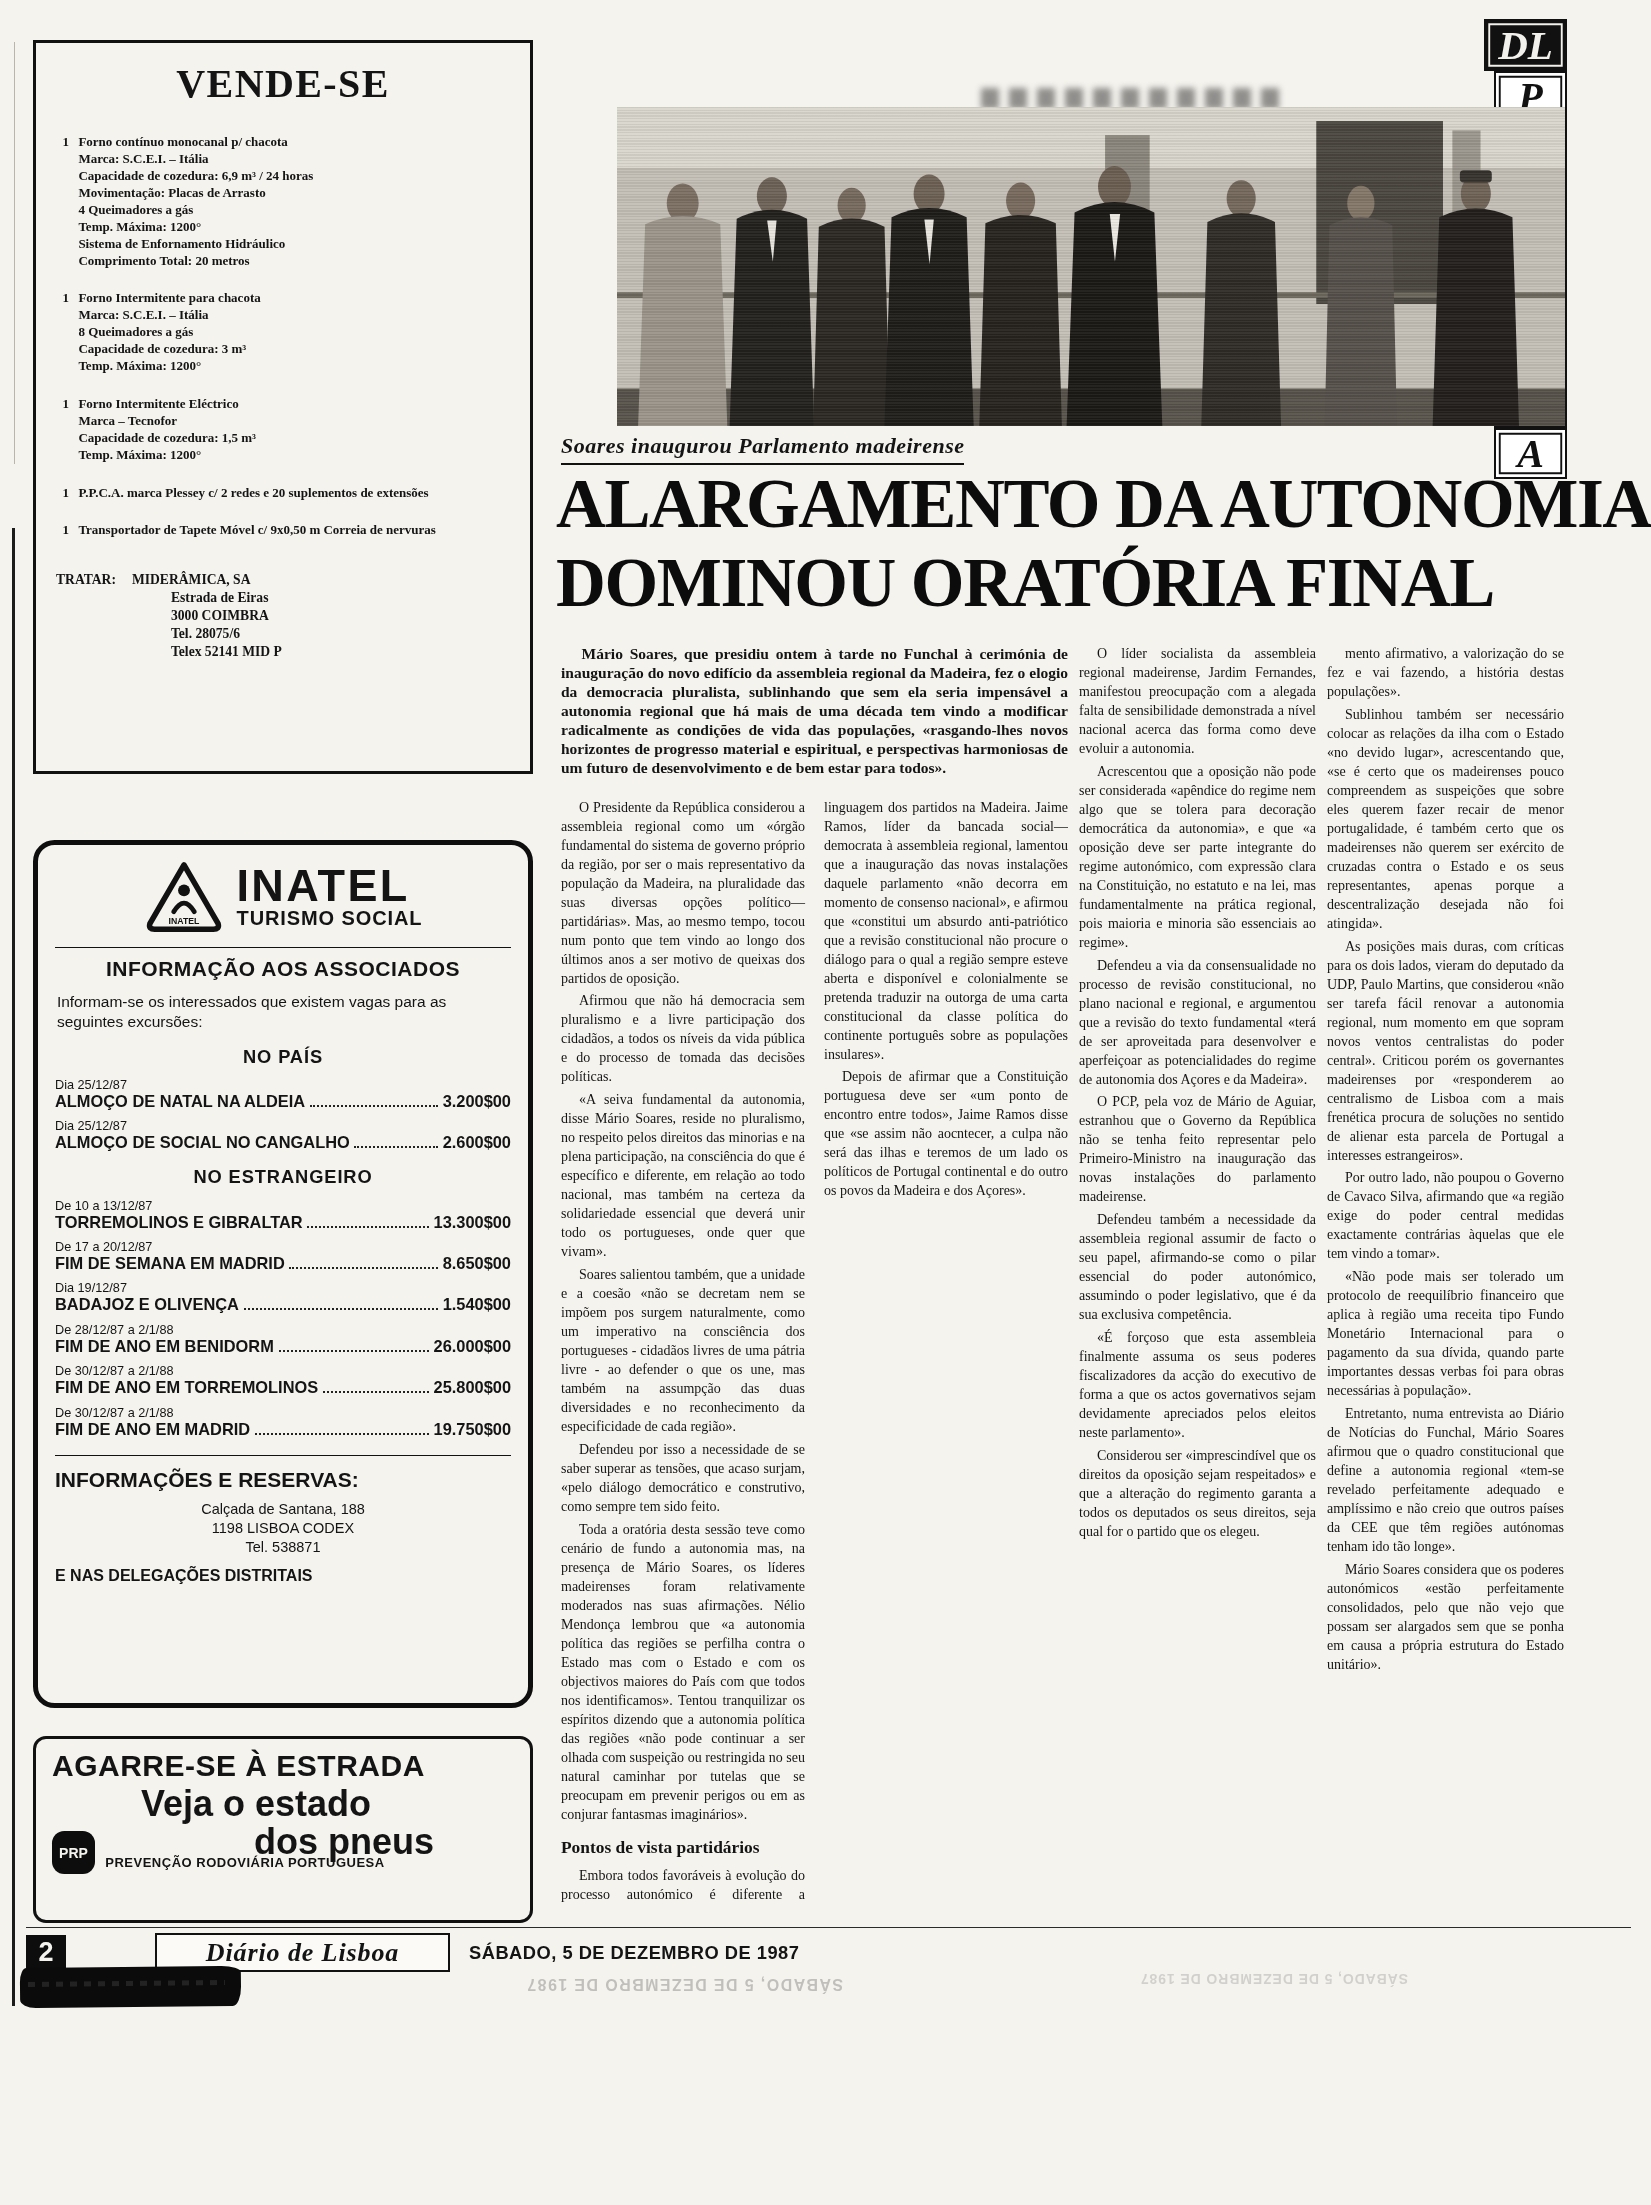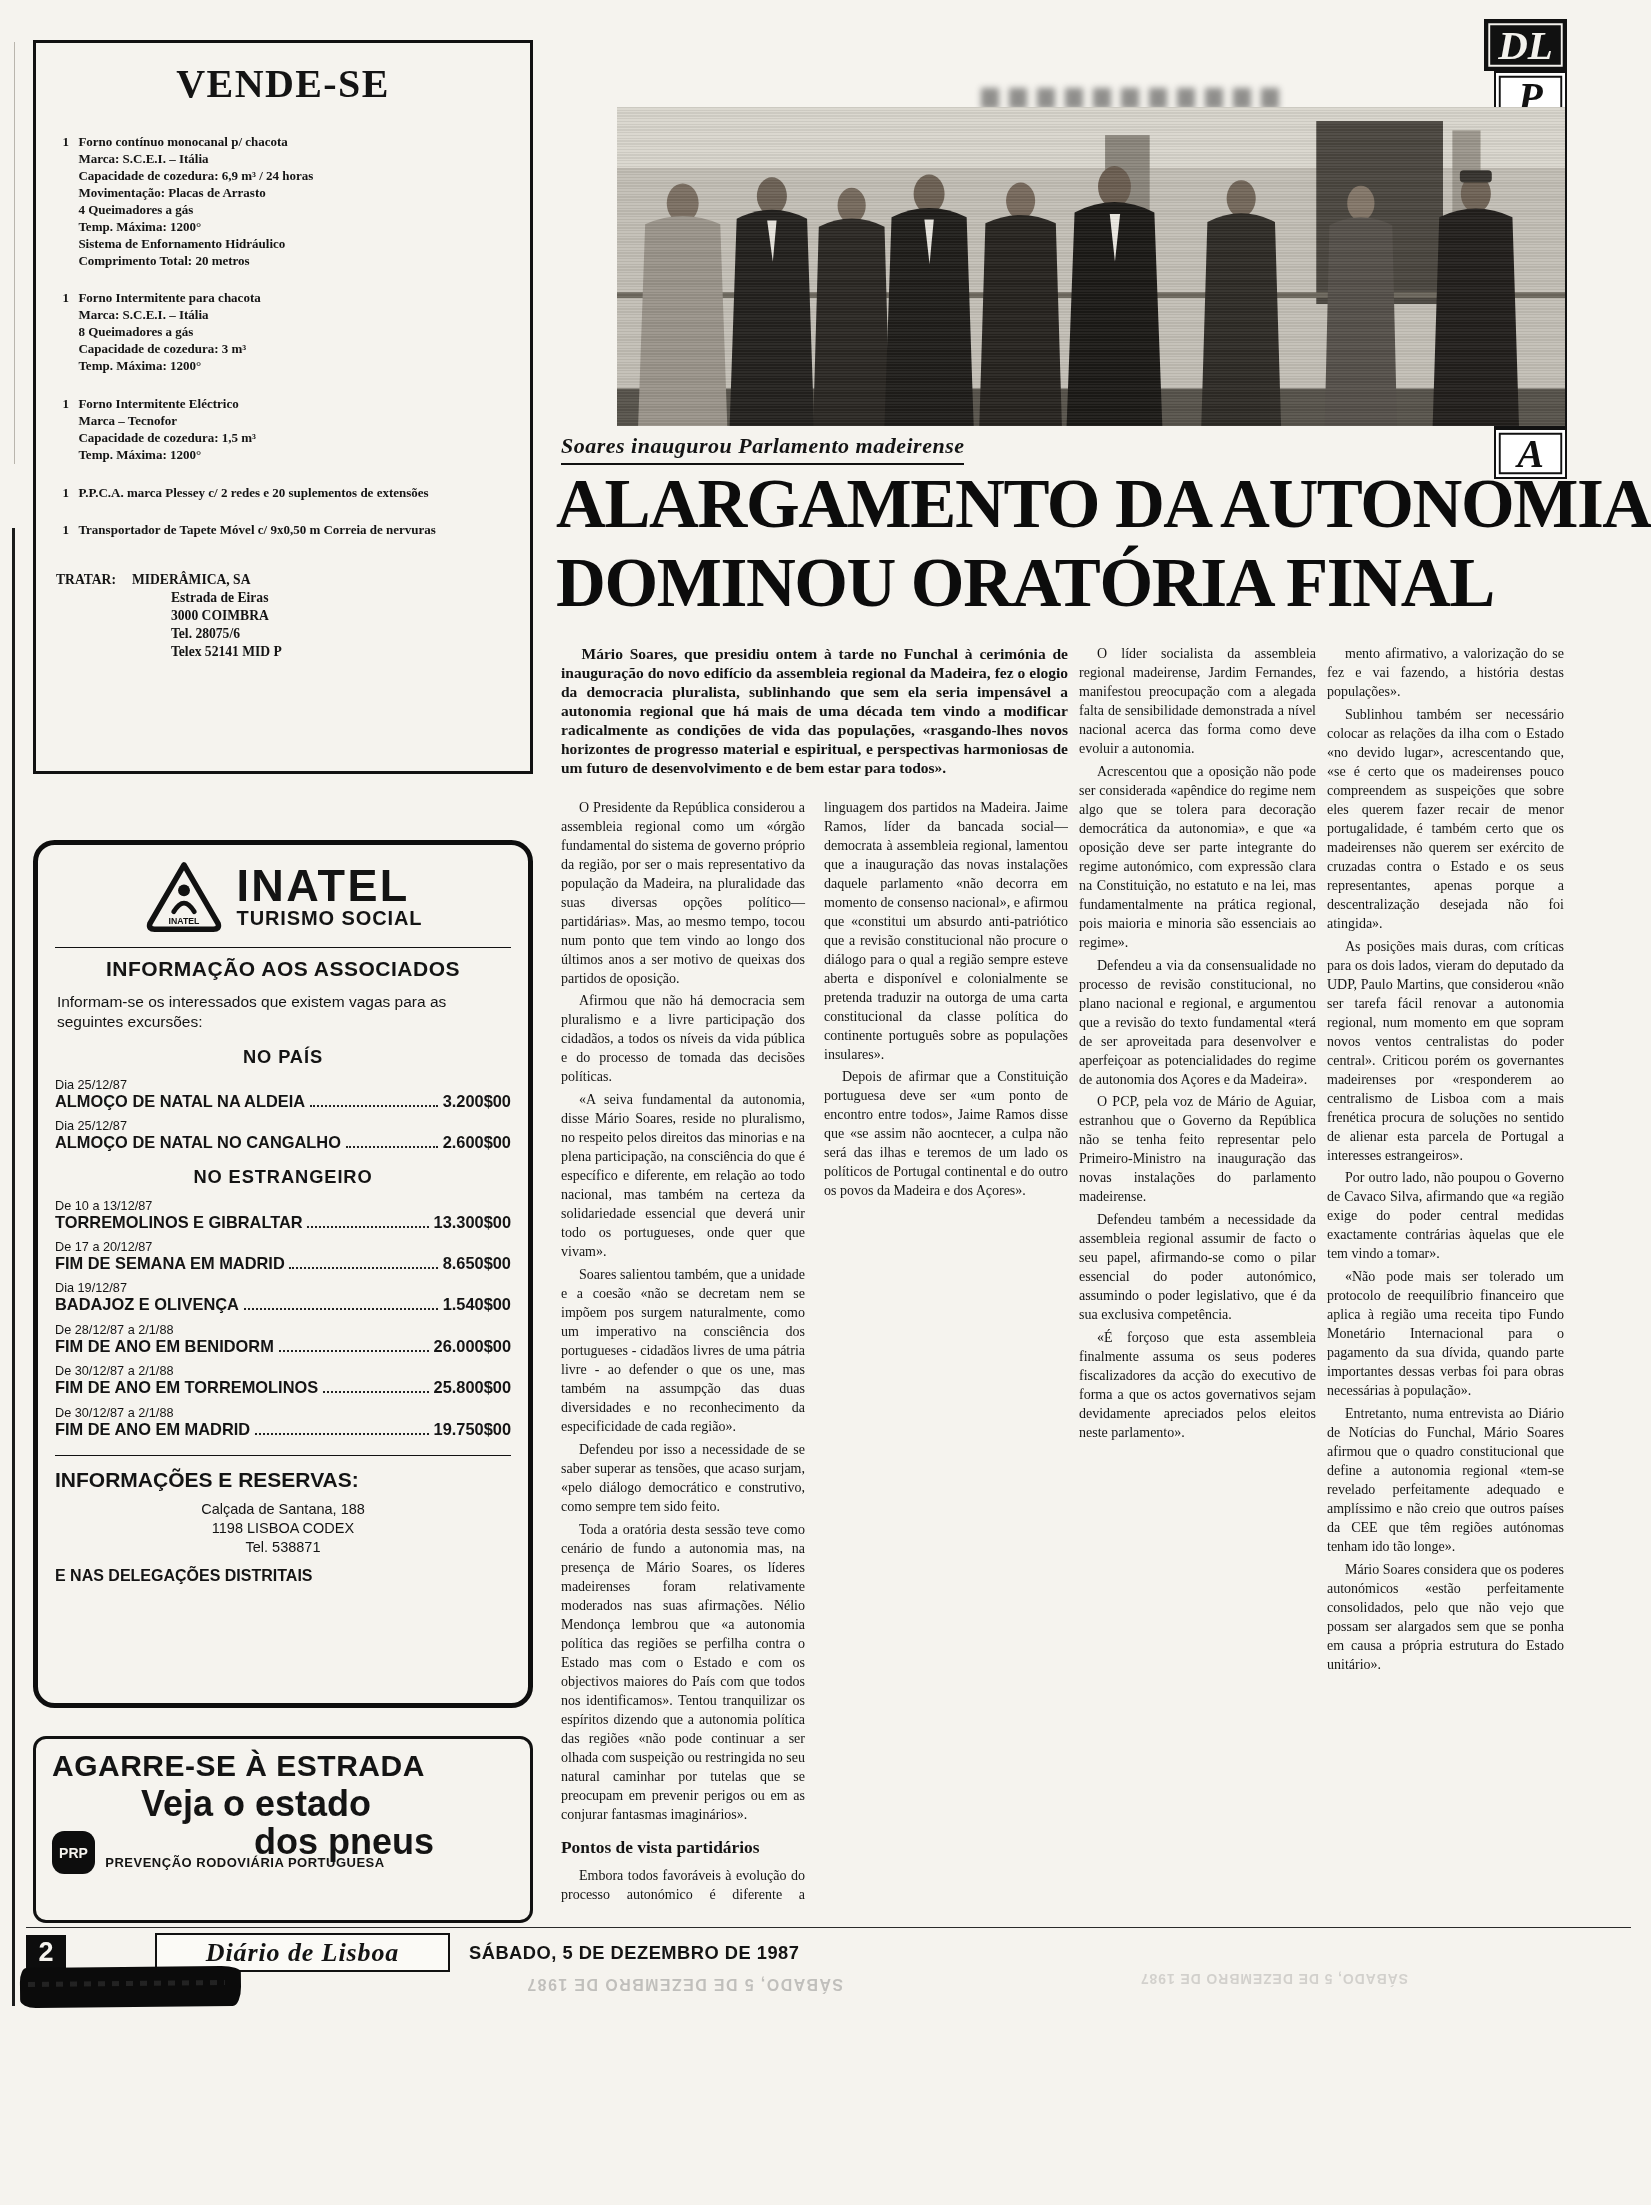--- a/index.html
+++ b/index.html
@@ -194,21 +194,21 @@
       <div class="trip-date">Dia 25/12/87</div>
       <div class="trip-line">
         <span class="trip-name">ALMOÇO DE NATAL NA ALDEIA</span>
         <span class="leader"></span>
         <span class="trip-price">3.200$00</span>
       </div>
     </div>
     <div class="trip">
       <div class="trip-date">Dia 25/12/87</div>
       <div class="trip-line">
-        <span class="trip-name">ALMOÇO DE NATAL NO CANGALHO</span>
+        <span class="trip-name">ALMOÇO DE SOCIAL NO CANGALHO</span>
         <span class="leader"></span>
         <span class="trip-price">2.600$00</span>
       </div>
     </div>
 
     <div class="sec-head">NO ESTRANGEIRO</div>
 
     <div class="trip">
       <div class="trip-date">De 10 a 13/12/87</div>
       <div class="trip-line">
@@ -374,20 +374,21 @@
     </div>
   </div>
 
   <div class="colnarrow col3 bodytext">
       <p>O líder socialista da assembleia regional madeirense, Jardim Fernandes, manifestou preocupação com a alegada falta de sensibilidade demonstrada a nível nacional acerca das forma como deve evoluir a autonomia.</p>
       <p>Acrescentou que a oposição não pode ser considerada «apêndice do regime nem algo que se tolera para decoração democrática da autonomia», e que «a oposição deve ser parte integrante do regime autonómico, com expressão clara na Constituição, no estatuto e na lei, mas fundamentalmente na prática regional, pois maioria e minoria são essenciais ao regime».</p>
       <p>Defendeu a via da consensualidade no processo de revisão constitucional, no plano nacional e regional, e argumentou que a revisão do texto fundamental «terá de ser aproveitada para desenvolver e aperfeiçoar as potencialidades do regime de autonomia dos Açores e da Madeira».</p>
       <p>O PCP, pela voz de Mário de Aguiar, estranhou que o Governo da República não se tenha feito representar pelo Primeiro-Ministro na inauguração das novas instalações do parlamento madeirense.</p>
       <p>Defendeu também a necessidade da assembleia regional assumir de facto o seu papel, afirmando-se como o pilar essencial do poder autonómico, assumindo o poder legislativo, que é da sua exclusiva competência.</p>
       <p>«É forçoso que esta assembleia finalmente assuma os seus poderes fiscalizadores da acção do executivo de forma a que os actos governativos sejam devidamente apreciados pelos eleitos neste parlamento».</p>
+      <p>Considerou ser «imprescindível que os direitos da oposição sejam respeitados» e que a alteração do regimento garanta a todos os deputados os seus direitos, seja qual for o partido que os elegeu.</p>
     </div>
   <div class="colnarrow col4 bodytext">
       <p>mento afirmativo, a valorização do se fez e vai fazendo, a história destas populações».</p>
       <p>Sublinhou também ser necessário colocar as relações da ilha com o Estado «no devido lugar», acrescentando que, «se é certo que os madeirenses pouco compreendem as suspeições que sobre eles querem fazer recair de menor portugalidade, é também certo que os madeirenses não querem ser exército de cruzadas contra o Estado e os seus representantes, apenas porque a descentralização desejada não foi atingida».</p>
       <p>As posições mais duras, com críticas para os dois lados, vieram do deputado da UDP, Paulo Martins, que considerou «não ser tarefa fácil renovar a autonomia regional, num momento em que sopram novos ventos centralistas do poder central». Criticou porém os governantes madeirenses por «responderem ao centralismo de Lisboa com a mais frenética procura de soluções no sentido de alienar esta parcela de Portugal a interesses estrangeiros».</p>
       <p>Por outro lado, não poupou o Governo de Cavaco Silva, afirmando que «a região exige do poder central medidas exactamente contrárias àquelas que ele tem vindo a tomar».</p>
       <p>«Não pode mais ser tolerado um protocolo de reequilíbrio financeiro que aplica à região uma receita tipo Fundo Monetário Internacional para o pagamento da sua dívida, quando parte importantes dessas verbas foi para obras necessárias à população».</p>
       <p>Entretanto, numa entrevista ao Diário de Notícias do Funchal, Mário Soares afirmou que o quadro constitucional que define a autonomia regional «tem-se revelado perfeitamente adequado e amplíssimo e não creio que outros países da CEE que têm regiões autónomas tenham ido tão longe».</p>
       <p>Mário Soares considera que os poderes autonómicos «estão perfeitamente consolidados, pelo que não vejo que possam ser alargados sem que se ponha em causa a própria estrutura do Estado unitário».</p>
     </div>

